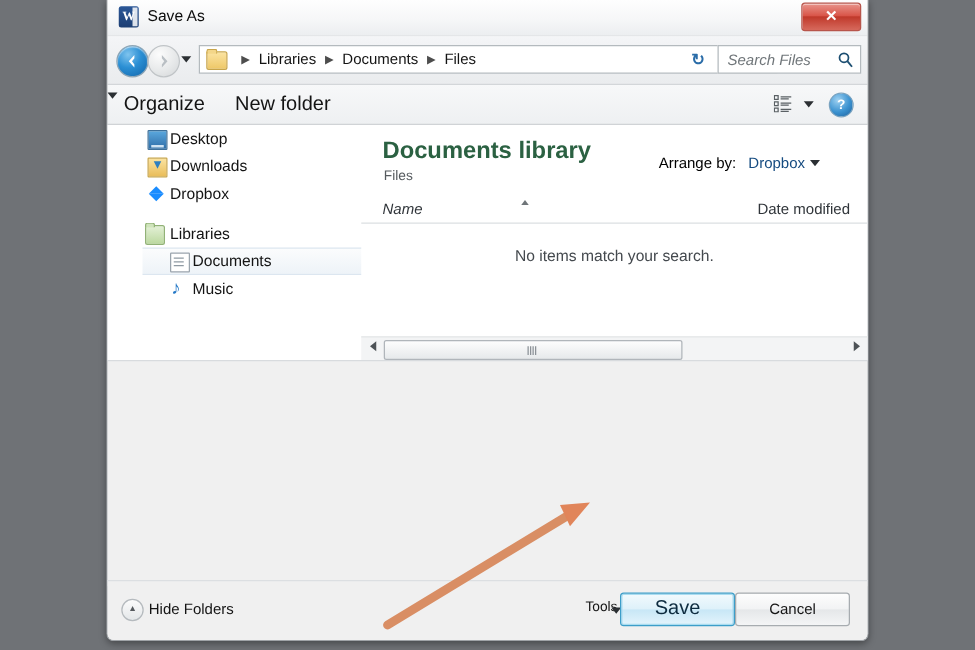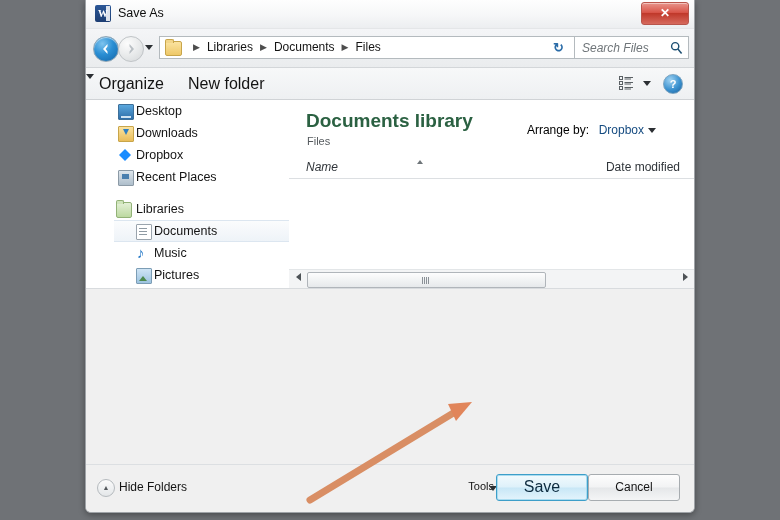--- a/index.html
+++ b/index.html
@@ -576,42 +576,34 @@
         <span>Desktop</span>
       </div>
       <div class="nav-row">
         <span class="nav-ico ico-downloads"></span>
         <span>Downloads</span>
       </div>
       <div class="nav-row">
         <span class="nav-ico ico-dropbox"></span>
         <span>Dropbox</span>
       </div>
-      <div class="nav-row">
-        <span class="nav-ico ico-recent"></span>
-        <span>Recent Places</span>
-      </div>
 
       <div class="nav-sep"></div>
 
       <div class="nav-row group">
         <span class="nav-ico ico-libraries" style="left:2px"></span>
         <span style="margin-left:4px">Libraries</span>
       </div>
       <div class="nav-row indent selected">
         <span class="nav-ico ico-doc" style="top:3px"></span>
         <span>Documents</span>
       </div>
       <div class="nav-row indent">
         <span class="nav-ico ico-music"></span>
         <span>Music</span>
-      </div>
-      <div class="nav-row indent">
-        <span class="nav-ico ico-pictures"></span>
-        <span>Pictures</span>
       </div>
 
       <div id="nav-scroll">
         <div class="sb-arrow up"><span class="caret-u"></span></div>
         <div id="nav-thumb"></div>
         <div class="sb-arrow down"><span class="caret-d"></span></div>
       </div>
     </div>
 
     <div id="listpane">
@@ -620,20 +612,21 @@
       <div id="arrange-label">Arrange by:</div>
       <div id="arrange-value">Dropbox</div>
       <span class="caret-d" id="arrange-caret"></span>
 
       <div id="col-head">
         <span class="col" id="col-name">Name</span>
         <span id="col-sortmark"><span class="caret-u"></span></span>
         <span class="col" id="col-date">Date modified</span>
       </div>
 
+      <div id="empty-msg">No items match your search.</div>
 
       <div id="hscroll">
         <div class="hs-arrow left"><span class="caret-l"></span></div>
         <div id="hs-thumb"></div>
         <div class="hs-arrow right"><span class="caret-r"></span></div>
       </div>
     </div>
   </div>
 
   <div id="formarea">

